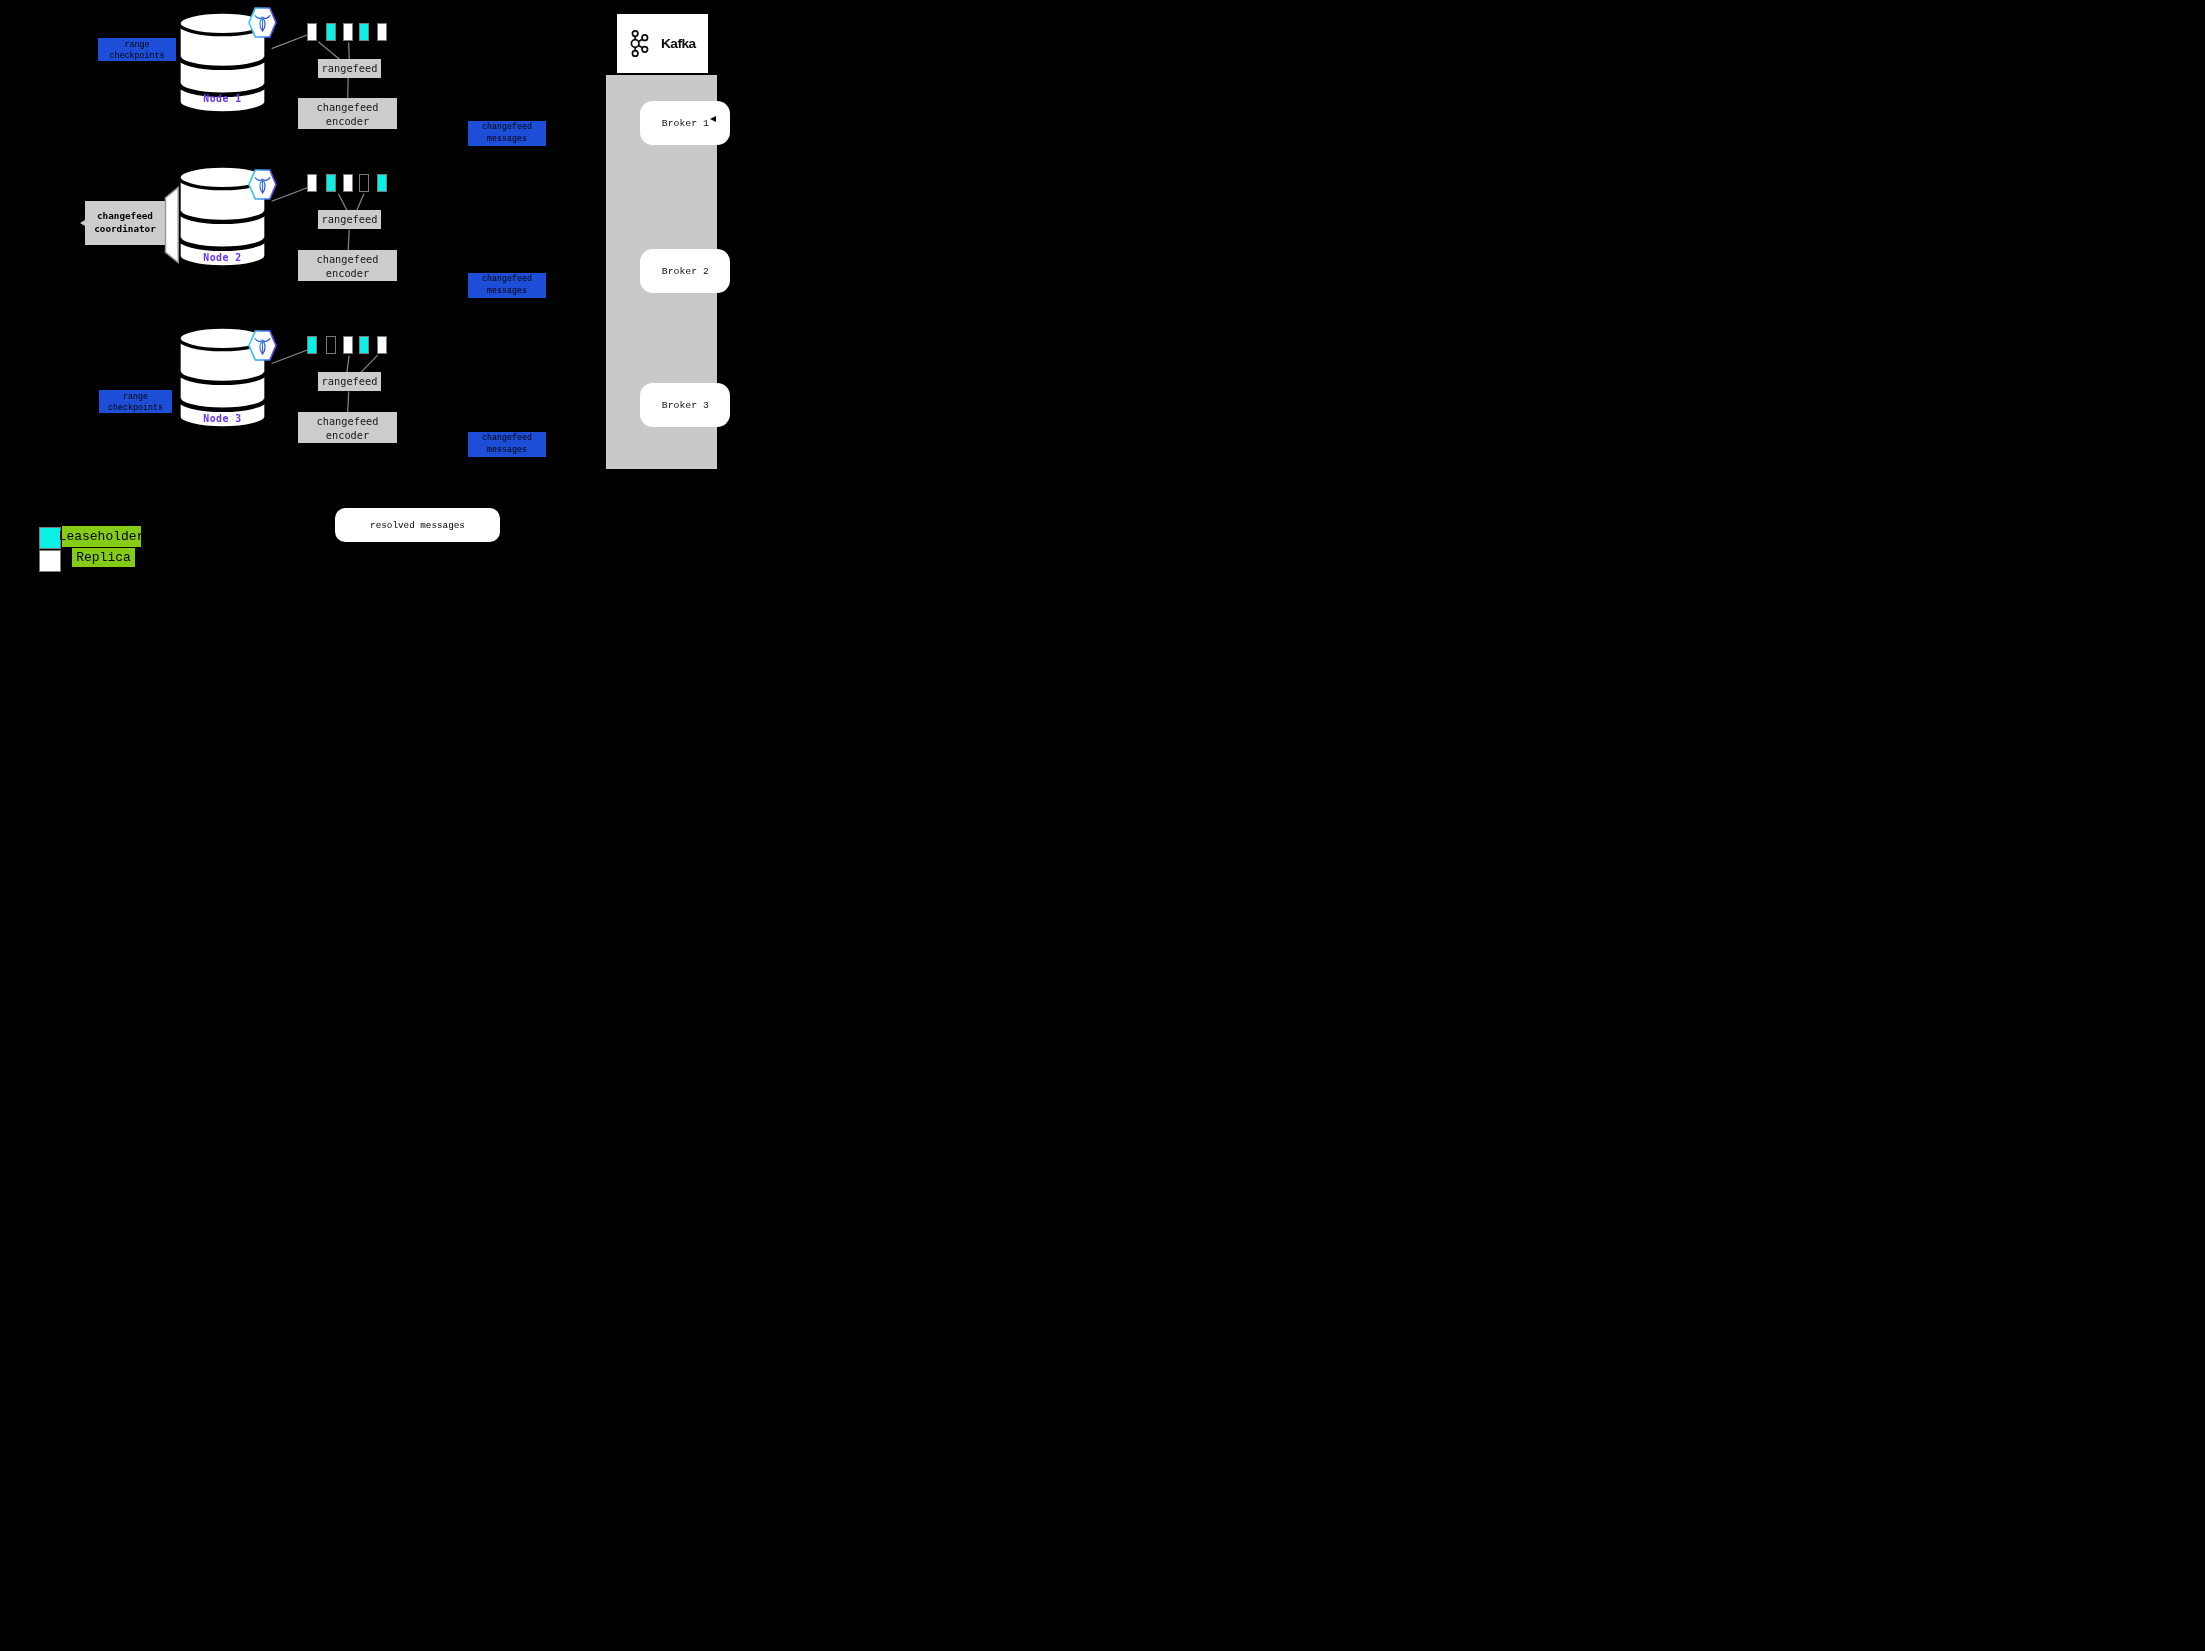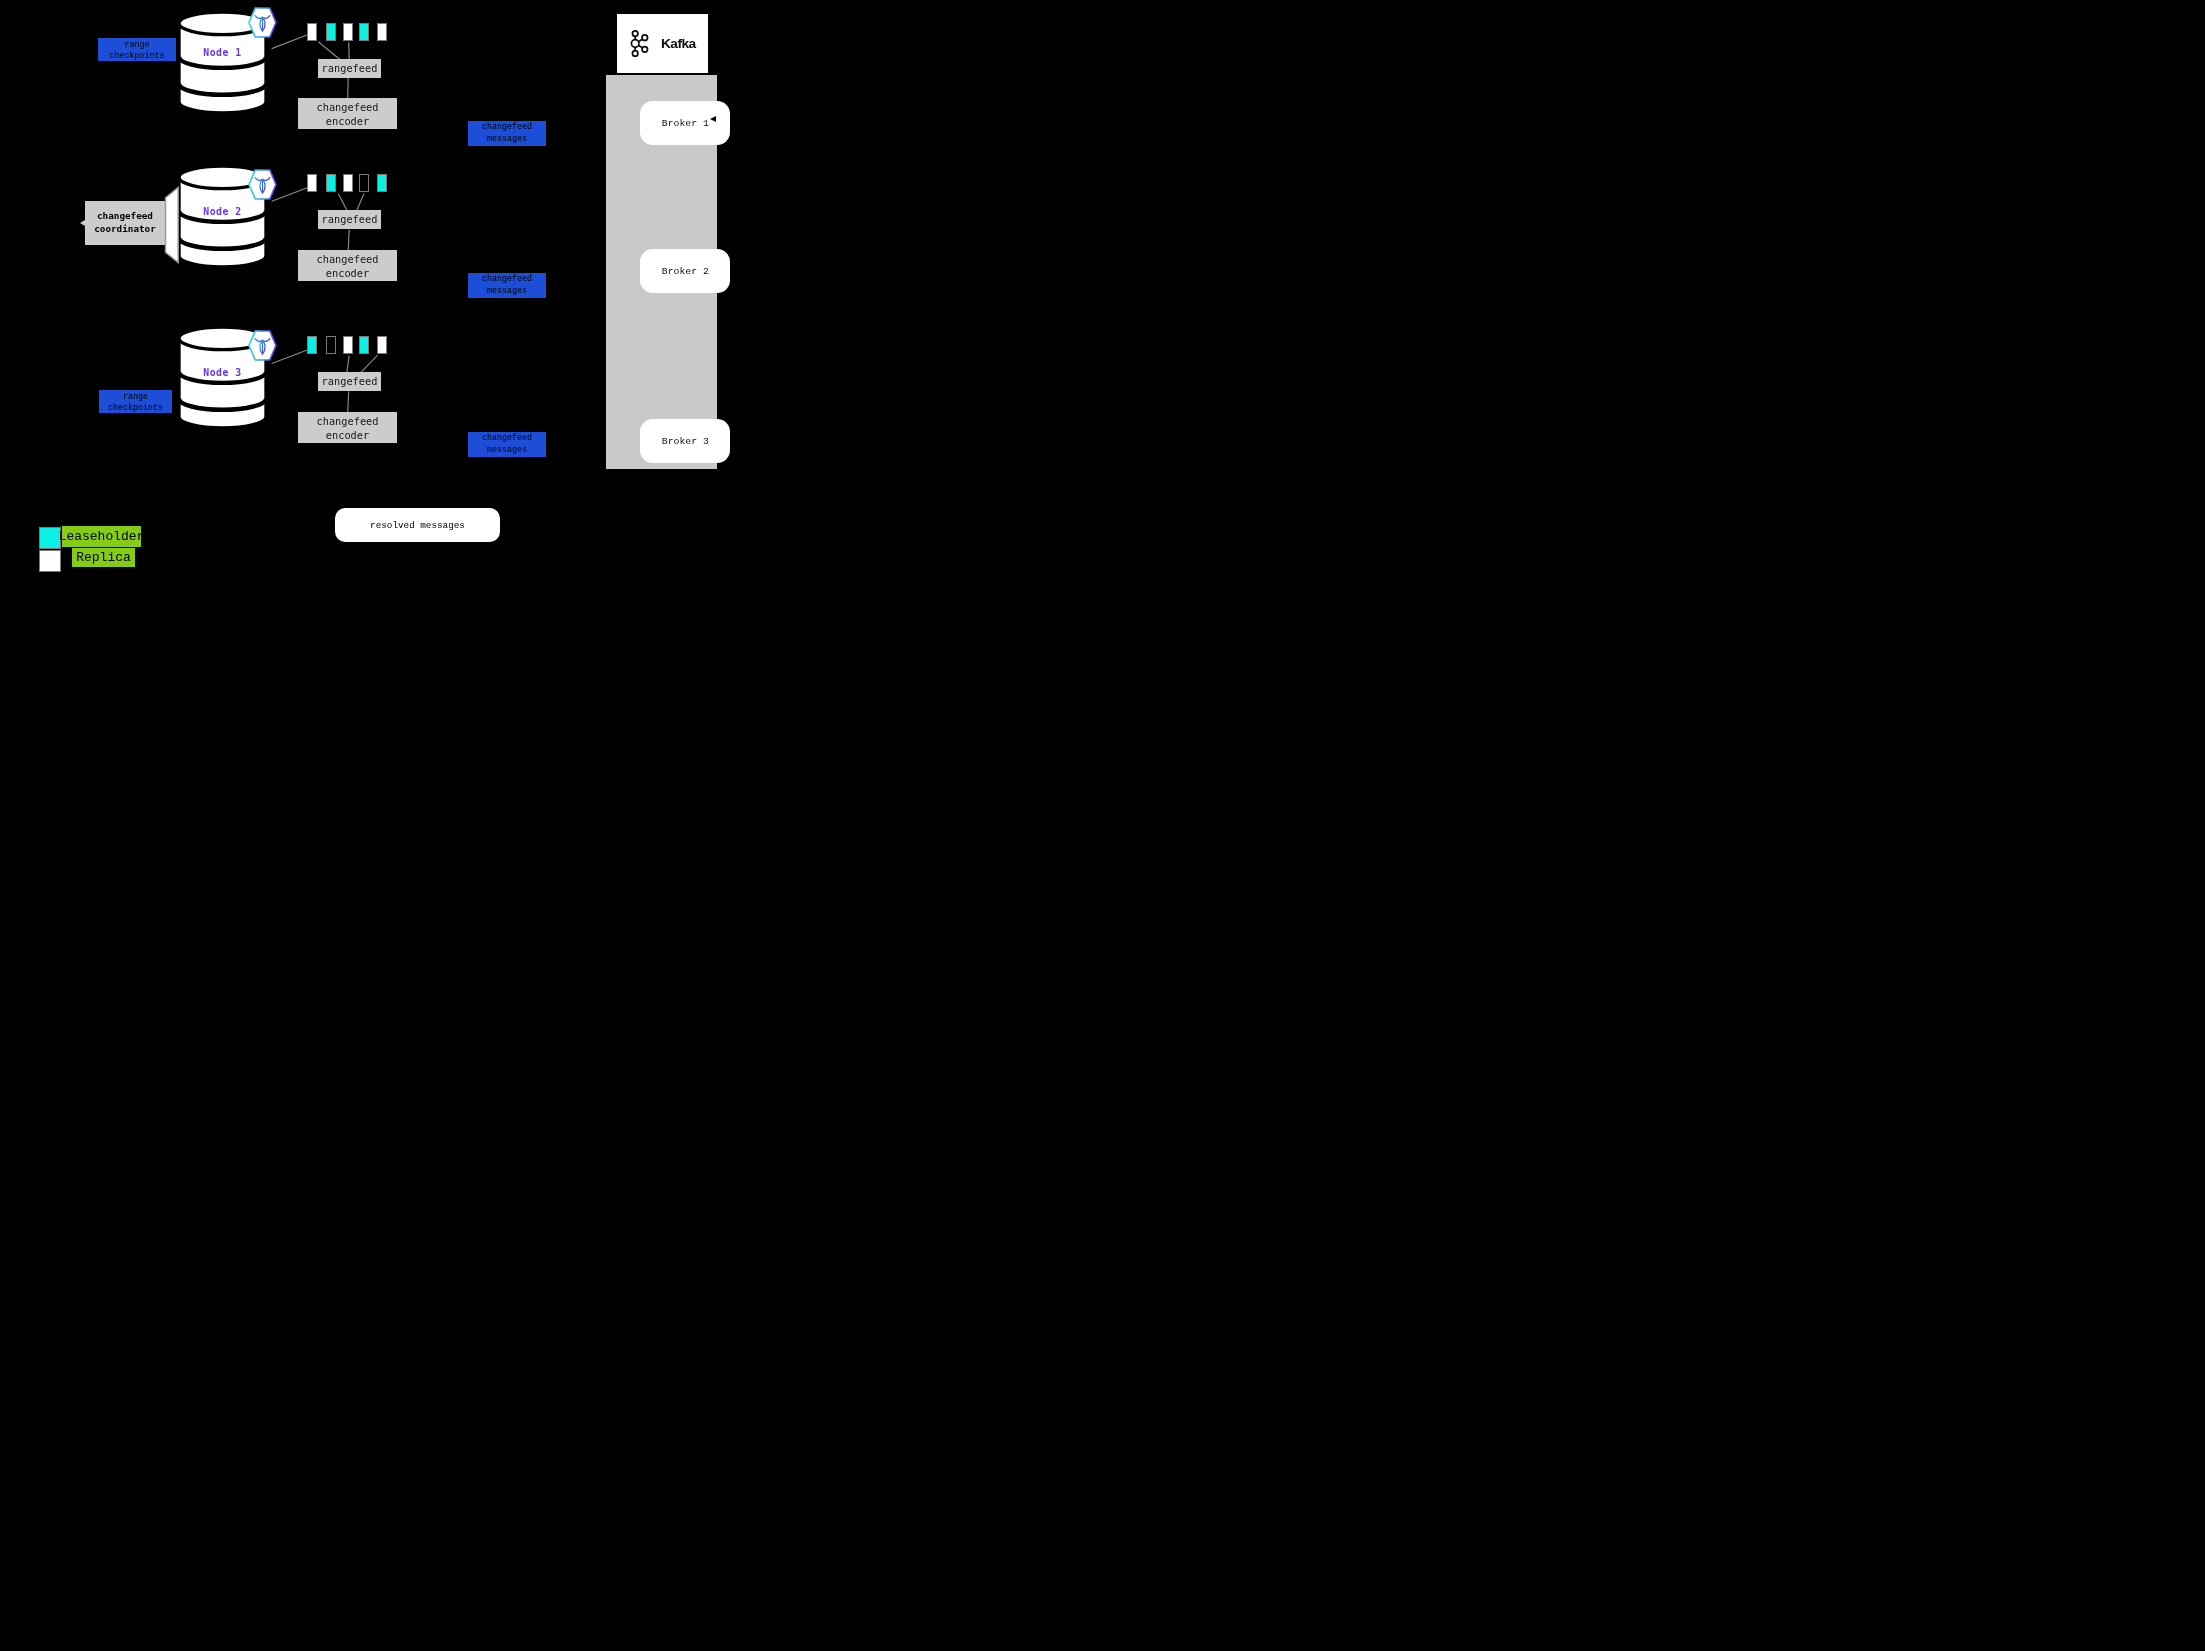--- a/index.html
+++ b/index.html
@@ -4,21 +4,21 @@
 <style>
   html,body{margin:0;padding:0;background:#000;}
   .stage{position:relative;width:769px;height:576px;background:#000;overflow:hidden;
          font-family:"Liberation Mono",monospace;}
   .abs{position:absolute;}
 
   
   .cyl{position:absolute;left:177px;width:91px;height:105px;}
   .node-label{position:absolute;left:177px;width:91px;text-align:center;
     font-family:"DejaVu Sans Mono",monospace;font-weight:bold;font-size:9.8px;
-    color:var(--purple);letter-spacing:0.5px;}
+    color:var(--purple);letter-spacing:0.5px;margin-top:46px;}
 
   
   .squares{position:absolute;left:307px;width:83px;height:19px;}
   .sq{position:absolute;top:0;width:8.3px;height:16px;border:1.5px solid var(--sqborder);}
   .sq.leaseholder{background:var(--cyan);}
   .sq.replica{background:#fff;}
   .sq.empty{background:transparent;}
 
   
   .graybox{position:absolute;background:var(--boxgray);color:#161616;text-align:center;
@@ -210,21 +210,21 @@
           <circle cx="46" cy="59" r="8"></circle>
         </g>
       </svg>
     </span>
     <span class="kafka-word">Kafka</span>
   </div>
 
   <div class="abs column">
     <div class="broker" style="top:26px">Broker 1</div>
     <div class="broker" style="top:174px">Broker 2</div>
-    <div class="broker" style="top:344px">Broker 3</div>
+    <div class="broker" style="top:308px">Broker 3</div>
     <div class="broker-arrow" style="top:41px"></div>
   </div>
 
   <div class="resolved">resolved messages</div>
 
   <div class="legend-swatch" style="top:527px;background:var(--cyan)"></div>
   <div class="legend-swatch" style="top:550px;background:#fff"></div>
   <div class="legend-label" style="left:62px;top:526px;width:79px;height:21px">Leaseholder</div>
   <div class="legend-label" style="left:72px;top:548px;width:63px;height:18.6px">Replica</div>
 

